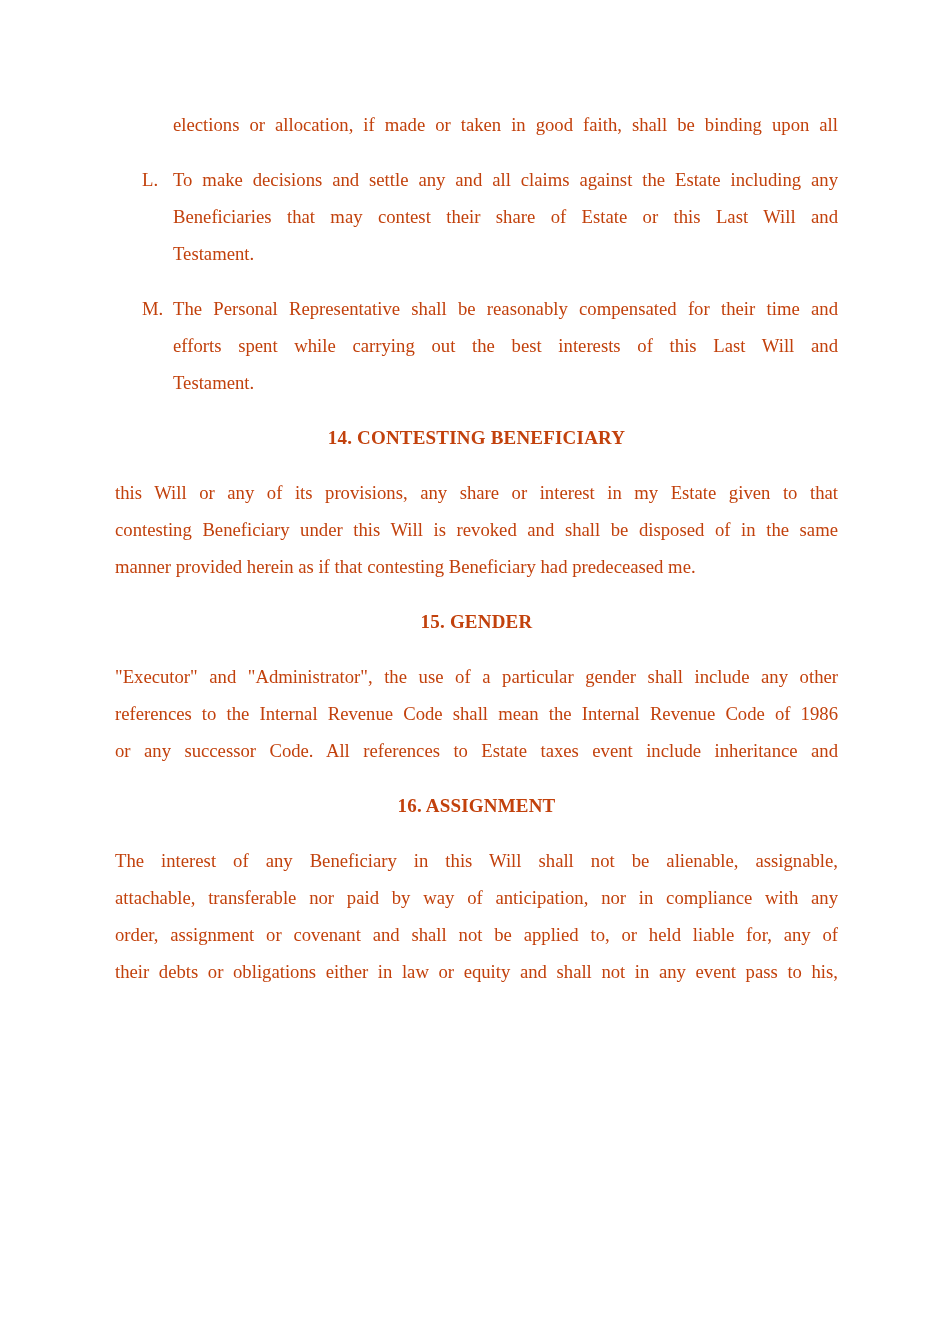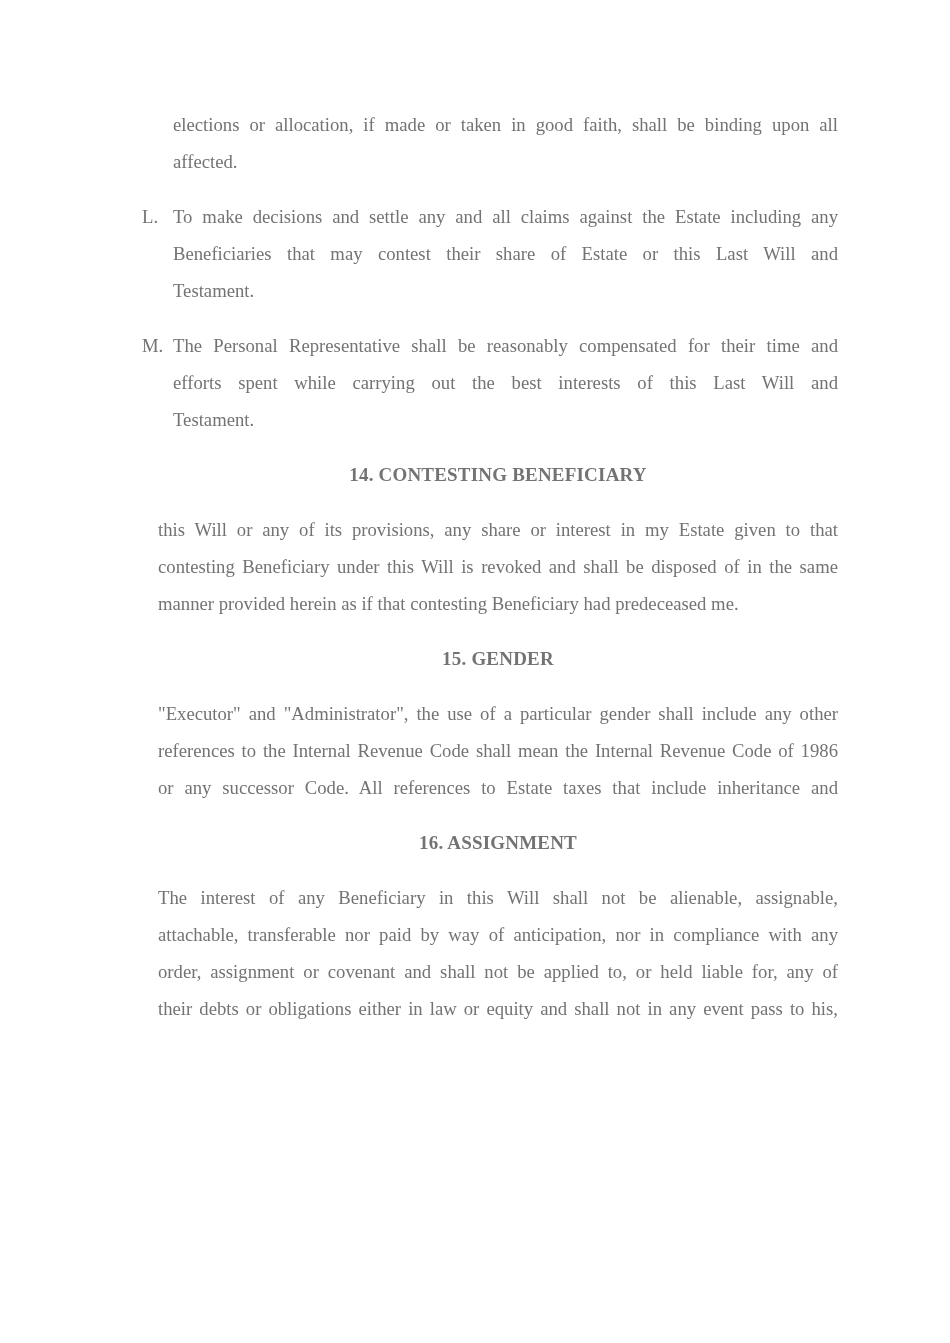--- a/index.html
+++ b/index.html
@@ -2,33 +2,33 @@
 <html><head>
 <meta charset="utf-8">
 <style>
   * { margin: 0; padding: 0; box-sizing: border-box; }
   html, body { background: #e8e8e8; }
   .page {
     position: relative;
     width: 950px;
     height: 1343px;
     background: #ffffff;
-    color: #737373;
+    color: #c2410c;
     font-family: "Liberation Serif", "DejaVu Serif", serif;
     font-size: 18.7px;
     margin: 0 auto;
     overflow: hidden;
   }
   .content {
     position: absolute;
     left: 115px;
     top: 106px;
     width: 723px;
   }
-  .block { margin-bottom: 18px; margin-left: 43px; }
+  .block { margin-bottom: 18px; }
   .indent { margin-left: 58px; }
   .li { position: relative; margin-left: 58px; }
   .marker {
     position: absolute;
     left: -31px;
     top: 0;
     height: 37px;
     line-height: 37px;
     white-space: nowrap;
   }
@@ -53,21 +53,20 @@
   }
 </style>
 </head>
 <body>
 
 <div class="page">
   <div class="content">
 
     <div class="block indent">
       <div class="tline">elections or allocation, if made or taken in good faith, shall be binding upon all</div>
-      <div class="tline end">affected.</div>
     </div>
 
     <div class="block li">
       <span class="marker">L.</span>
       <div class="tline">To make decisions and settle any and all claims against the Estate including any</div>
       <div class="tline">Beneficiaries that may contest their share of Estate or this Last Will and</div>
       <div class="tline end">Testament.</div>
     </div>
 
     <div class="block li">
@@ -81,21 +80,21 @@
     <div class="block">
       <div class="tline">this Will or any of its provisions, any share or interest in my Estate given to that</div>
       <div class="tline">contesting Beneficiary under this Will is revoked and shall be disposed of in the same</div>
       <div class="tline end">manner provided herein as if that contesting Beneficiary had predeceased me.</div>
     </div>
 
     <h2 class="block heading">15. GENDER</h2>
     <div class="block">
       <div class="tline">"Executor" and "Administrator", the use of a particular gender shall include any other</div>
       <div class="tline">references to the Internal Revenue Code shall mean the Internal Revenue Code of 1986</div>
-      <div class="tline">or any successor Code. All references to Estate taxes that include inheritance and</div>
+      <div class="tline">or any successor Code. All references to Estate taxes event include inheritance and</div>
     </div>
 
     <h2 class="block heading">16. ASSIGNMENT</h2>
     <div class="block">
       <div class="tline">The interest of any Beneficiary in this Will shall not be alienable, assignable,</div>
       <div class="tline">attachable, transferable nor paid by way of anticipation, nor in compliance with any</div>
       <div class="tline">order, assignment or covenant and shall not be applied to, or held liable for, any of</div>
       <div class="tline">their debts or obligations either in law or equity and shall not in any event pass to his,</div>
     </div>
 

